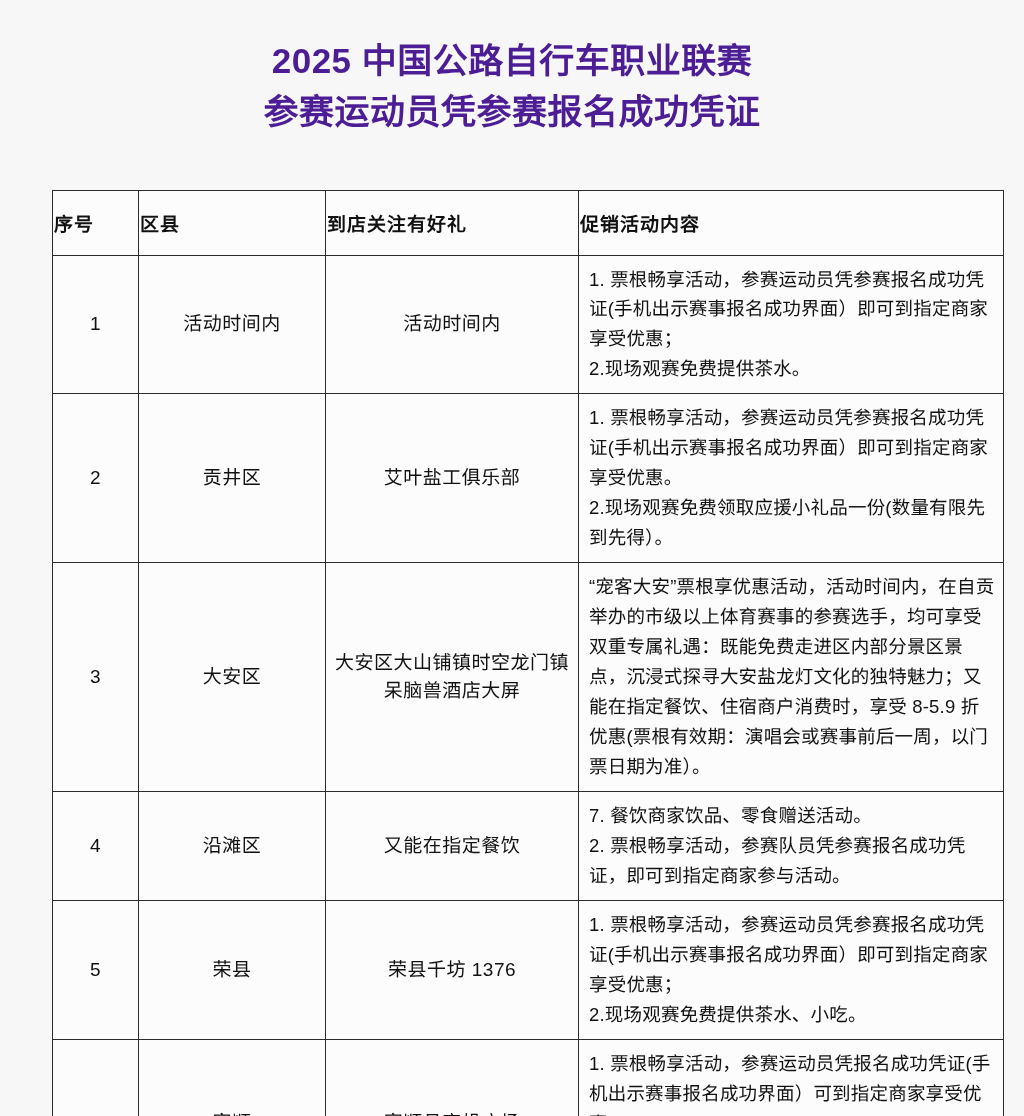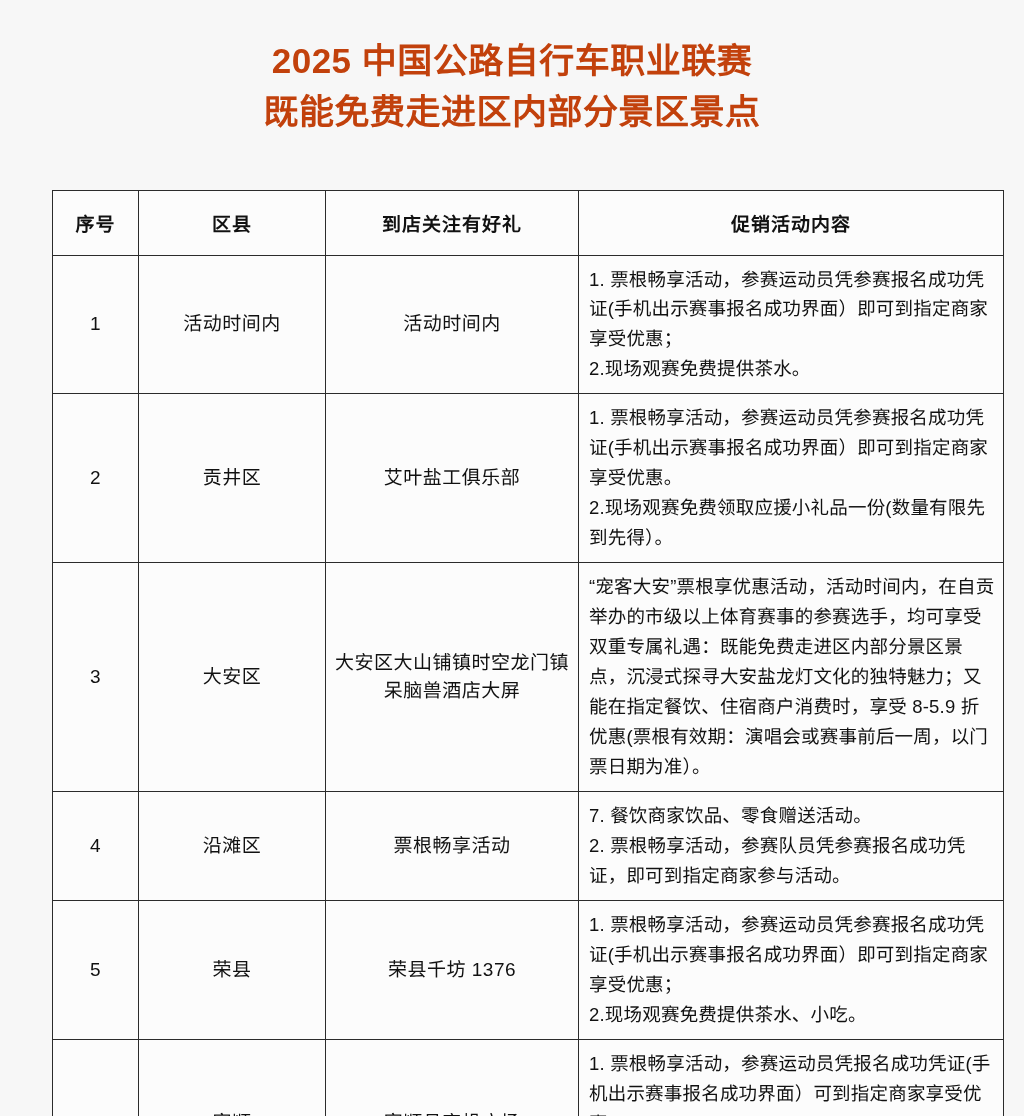--- a/index.html
+++ b/index.html
@@ -25,21 +25,21 @@
   
   .title-block {
     padding: 36px 80px 0 80px;
     text-align: center;
   }
   .title-line {
     font-size: 35px;
     font-weight: bold;
     line-height: 1.45;
     letter-spacing: 0.5px;
-    color: #c2410c;
+    color: #4c1d95;
     white-space: nowrap;
   }
 
   
   .table-wrap {
     padding: 52px 21px 30px 52px;
   }
   table.promo-table {
     border-collapse: collapse;
     width: 951px;
@@ -54,23 +54,23 @@
   table.promo-table th,
   table.promo-table td {
     border: 1px solid #2b2b2b;
     vertical-align: middle;
     background: #fcfcfc;
   }
   table.promo-table thead th {
     height: 56px;
     font-size: 19px;
     font-weight: bold;
-    text-align: center;
+    text-align: left;
     letter-spacing: 1px;
-    padding: 4px 22px;
+    padding: 4px 1px;
   }
   td.cell-center {
     text-align: center;
     font-size: 19px;
     line-height: 1.5;
     padding: 8px 6px;
     letter-spacing: 0.5px;
   }
   td.cell-desc {
     text-align: left;
@@ -82,21 +82,21 @@
     word-break: break-all;
   }
 </style>
 </head>
 <body>
 
 <div class="page">
 
   <div class="title-block">
     <div class="title-line">2025 中国公路自行车职业联赛</div>
-    <div class="title-line">既能免费走进区内部分景区景点</div>
+    <div class="title-line">参赛运动员凭参赛报名成功凭证</div>
   </div>
 
   <div class="table-wrap">
     <table class="promo-table">
       <colgroup>
         <col class="c-no">
         <col class="c-dist">
         <col class="c-site">
         <col class="c-desc">
       </colgroup>
@@ -125,21 +125,21 @@
           </tr>
           <tr>
             <td class="cell-center">3</td>
             <td class="cell-center">大安区</td>
             <td class="cell-center">大安区大山铺镇时空龙门镇呆脑兽酒店大屏</td>
             <td class="cell-desc">“宠客大安”票根享优惠活动，活动时间内，在自贡举办的市级以上体育赛事的参赛选手，均可享受双重专属礼遇：既能免费走进区内部分景区景点，沉浸式探寻大安盐龙灯文化的独特魅力；又能在指定餐饮、住宿商户消费时，享受 8-5.9 折优惠(票根有效期：演唱会或赛事前后一周，以门票日期为准）。</td>
           </tr>
           <tr>
             <td class="cell-center">4</td>
             <td class="cell-center">沿滩区</td>
-            <td class="cell-center">票根畅享活动</td>
+            <td class="cell-center">又能在指定餐饮</td>
             <td class="cell-desc">7.  餐饮商家饮品、零食赠送活动。
 2.  票根畅享活动，参赛队员凭参赛报名成功凭证，即可到指定商家参与活动。</td>
           </tr>
           <tr>
             <td class="cell-center">5</td>
             <td class="cell-center">荣县</td>
             <td class="cell-center">荣县千坊 1376</td>
             <td class="cell-desc">1.  票根畅享活动，参赛运动员凭参赛报名成功凭证(手机出示赛事报名成功界面）即可到指定商家享受优惠；
 2.现场观赛免费提供茶水、小吃。</td>
           </tr>

